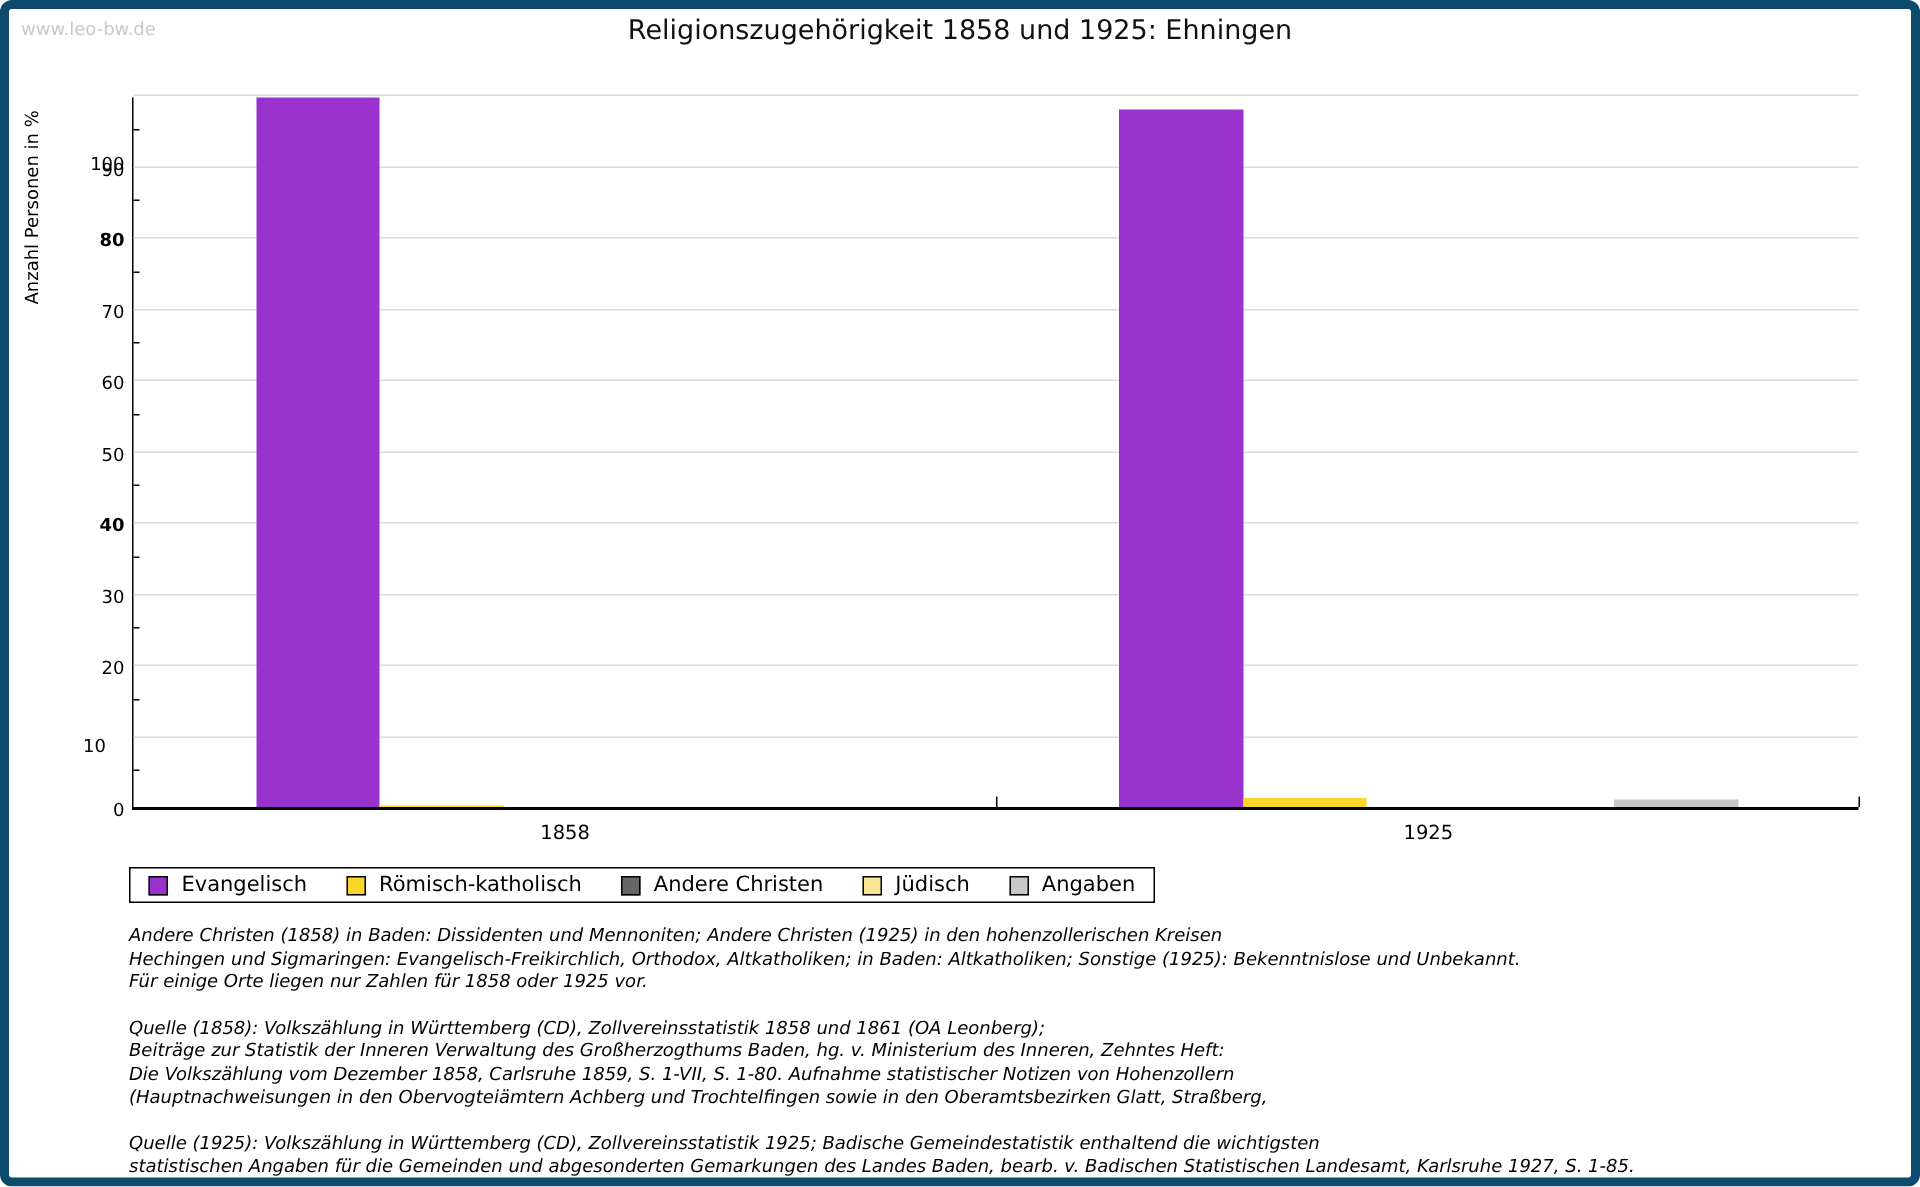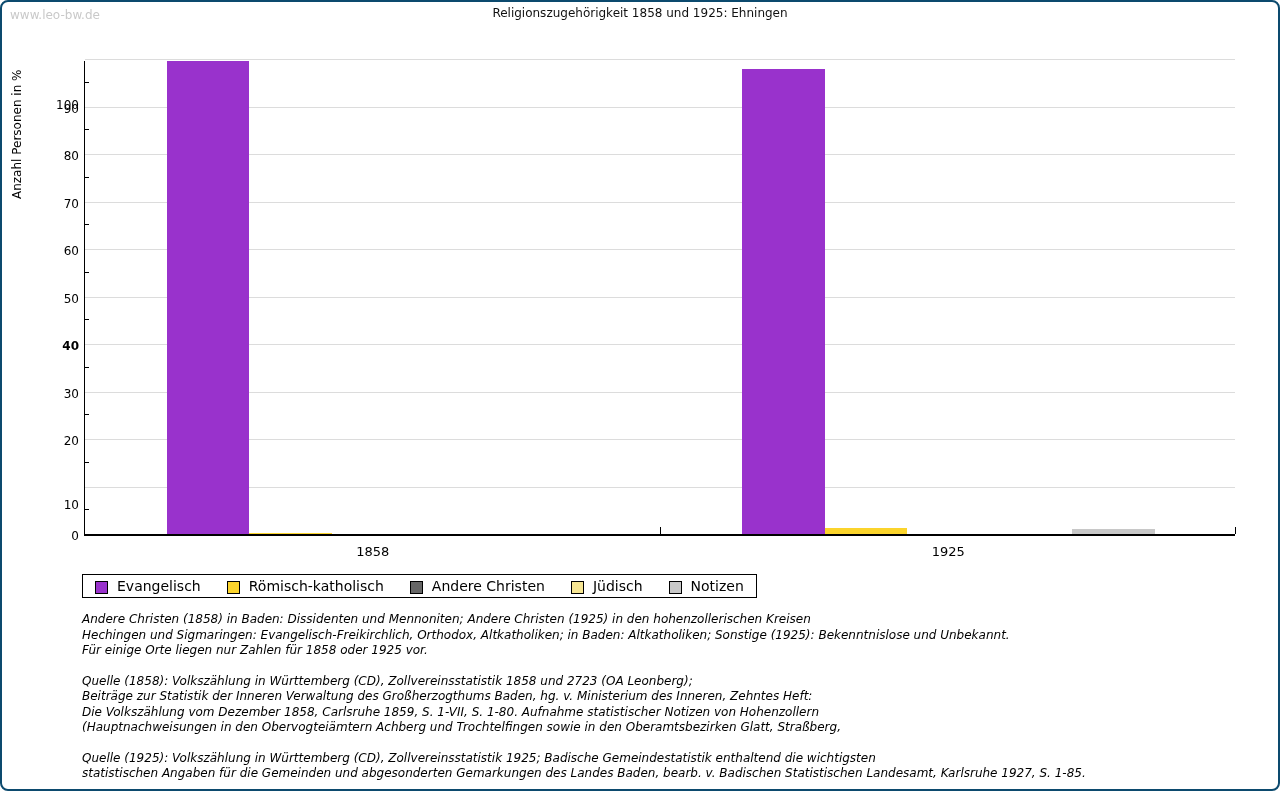--- a/index.html
+++ b/index.html
@@ -1,38 +1,38 @@
 <!DOCTYPE html>
 <html><head>
 <meta charset="utf-8">
 <style>
   html, body { margin: 0; padding: 0; background: #ffffff; }
   * { box-sizing: border-box; }
   .frame {
     position: relative;
     width: 1280px;
     height: 791px;
-    border: 2px solid #0c4a6e;
+    border: 6px solid #0c4a6e;
     border-radius: 8px;
     background: #ffffff;
     font-family: "DejaVu Sans", "Liberation Sans", sans-serif;
     color: #000000;
     overflow: hidden;
   }
   .watermark {
     position: absolute;
     left: 8px; top: 6px;
     font-size: 12px;
     color: #c9c9c9;
   }
   .chart-title {
     position: absolute;
     left: 0; right: 0; top: 4px;
     text-align: center;
-    font-size: 12px;
+    font-size: 18px;
     font-weight: 500;
     color: #111111;
   }
   .y-axis-title {
     position: absolute;
     left: 8px; top: 197px;
     width: 140px; height: 15px;
     line-height: 15px;
     font-size: 12px;
     transform: rotate(-90deg);
@@ -83,21 +83,21 @@
     height: 24px;
     display: inline-flex;
     align-items: center;
     gap: 26px;
     padding: 0 12px;
     border: 1px solid #000000;
     background: #ffffff;
   }
   .legend-item {
     display: inline-flex;
-    align-items: flex-end;
+    align-items: center;
     gap: 9px;
     white-space: nowrap;
   }
   .legend-swatch {
     width: 13px; height: 13px;
     border: 1px solid #000000;
     display: inline-block;
   }
   .legend-label { font-size: 14px; }
   .footnotes {
@@ -114,35 +114,35 @@
 </head>
 <body>
 
 <div class="frame">
   <div class="watermark">www.leo-bw.de</div>
   <div class="chart-title">Religionszugehörigkeit 1858 und 1925: Ehningen</div>
   <div class="y-axis-title">Anzahl Personen in %</div>
   <div class="plot">
       <div class="y-tick-label" style="top: 467px;">0</div>
       <div class="gridline" style="bottom: 46.5px;"></div>
-      <div class="y-tick-label" style="top: 436px;">10</div>
+      <div class="y-tick-label" style="top: 424px; text-align: center;">10</div>
       <div class="gridline" style="bottom: 94px;"></div>
       <div class="y-tick-label" style="top: 372px;">20</div>
       <div class="gridline" style="bottom: 141.5px;"></div>
       <div class="y-tick-label" style="top: 324.5px;">30</div>
       <div class="gridline" style="bottom: 189px;"></div>
       <div class="y-tick-label" style="top: 277px; font-weight: bold;">40</div>
       <div class="gridline" style="bottom: 236.5px;"></div>
       <div class="y-tick-label" style="top: 229.5px;">50</div>
       <div class="gridline" style="bottom: 284px;"></div>
       <div class="y-tick-label" style="top: 182px;">60</div>
       <div class="gridline" style="bottom: 331.5px;"></div>
       <div class="y-tick-label" style="top: 134.5px;">70</div>
       <div class="gridline" style="bottom: 379px;"></div>
-      <div class="y-tick-label" style="top: 87px;">80</div>
+      <div class="y-tick-label" style="top: 87px; font-weight: bold;">80</div>
       <div class="gridline" style="bottom: 426.5px;"></div>
       <div class="y-tick-label" style="top: 39.5px;">90</div>
       <div class="gridline" style="bottom: 474px;"></div>
       <div class="y-tick-label" style="top: -8px; margin-top: 44px;">100</div>
       <div class="y-minor-tick" style="bottom: 23.75px;"></div>
       <div class="y-minor-tick" style="bottom: 71.25px;"></div>
       <div class="y-minor-tick" style="bottom: 118.75px;"></div>
       <div class="y-minor-tick" style="bottom: 166.25px;"></div>
       <div class="y-minor-tick" style="bottom: 213.75px;"></div>
       <div class="y-minor-tick" style="bottom: 261.25px;"></div>
@@ -172,31 +172,31 @@
       <div class="legend-item">
         <span class="legend-swatch" style="background: rgb(102, 102, 102);"></span>
         <span class="legend-label">Andere Christen</span>
       </div>
       <div class="legend-item">
         <span class="legend-swatch" style="background: rgb(246, 229, 146);"></span>
         <span class="legend-label">Jüdisch</span>
       </div>
       <div class="legend-item">
         <span class="legend-swatch" style="background: rgb(200, 200, 200);"></span>
-        <span class="legend-label">Notizen</span>
+        <span class="legend-label">Angaben</span>
       </div>
     </div>
   <div class="footnotes">
       <div class="footnote-para">
         <div class="footnote-line">Andere Christen (1858) in Baden: Dissidenten und Mennoniten; Andere Christen (1925) in den hohenzollerischen Kreisen</div>
         <div class="footnote-line">Hechingen und Sigmaringen: Evangelisch-Freikirchlich, Orthodox, Altkatholiken; in Baden: Altkatholiken; Sonstige (1925): Bekenntnislose und Unbekannt.</div>
         <div class="footnote-line">Für einige Orte liegen nur Zahlen für 1858 oder 1925 vor.</div>
       </div>
       <div class="footnote-para">
-        <div class="footnote-line">Quelle (1858): Volkszählung in Württemberg (CD), Zollvereinsstatistik 1858 und 2723 (OA Leonberg);</div>
+        <div class="footnote-line">Quelle (1858): Volkszählung in Württemberg (CD), Zollvereinsstatistik 1858 und 1861 (OA Leonberg);</div>
         <div class="footnote-line">Beiträge zur Statistik der Inneren Verwaltung des Großherzogthums Baden, hg. v. Ministerium des Inneren, Zehntes Heft:</div>
         <div class="footnote-line">Die Volkszählung vom Dezember 1858, Carlsruhe 1859, S. 1-VII, S. 1-80. Aufnahme statistischer Notizen von Hohenzollern</div>
         <div class="footnote-line">(Hauptnachweisungen in den Obervogteiämtern Achberg und Trochtelfingen sowie in den Oberamtsbezirken Glatt, Straßberg,</div>
       </div>
       <div class="footnote-para">
         <div class="footnote-line">Quelle (1925): Volkszählung in Württemberg (CD), Zollvereinsstatistik 1925; Badische Gemeindestatistik enthaltend die wichtigsten</div>
         <div class="footnote-line">statistischen Angaben für die Gemeinden und abgesonderten Gemarkungen des Landes Baden, bearb. v. Badischen Statistischen Landesamt, Karlsruhe 1927, S. 1-85.</div>
       </div>
     </div>
 </div>

